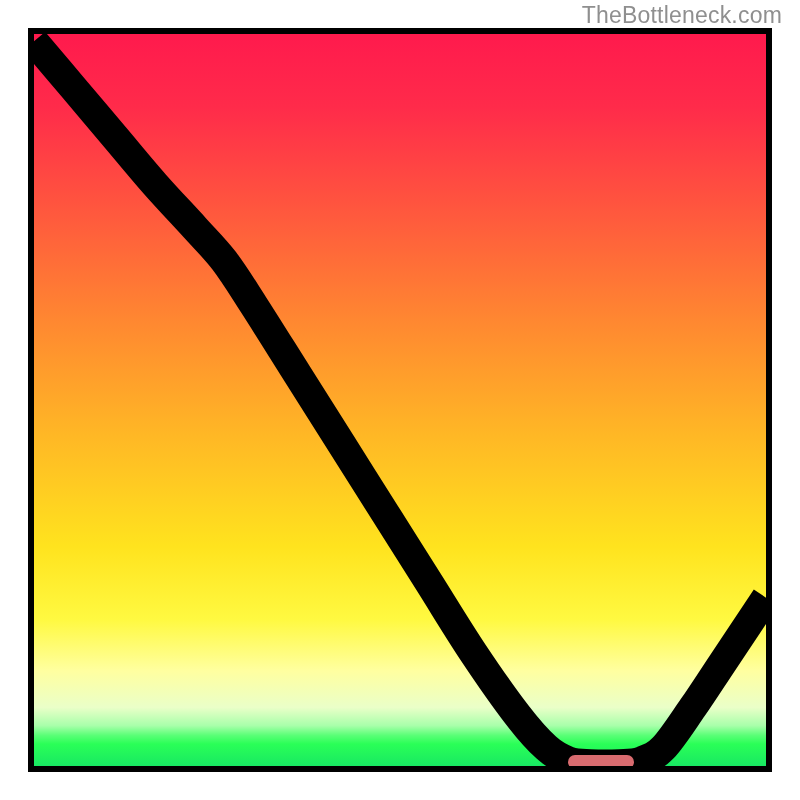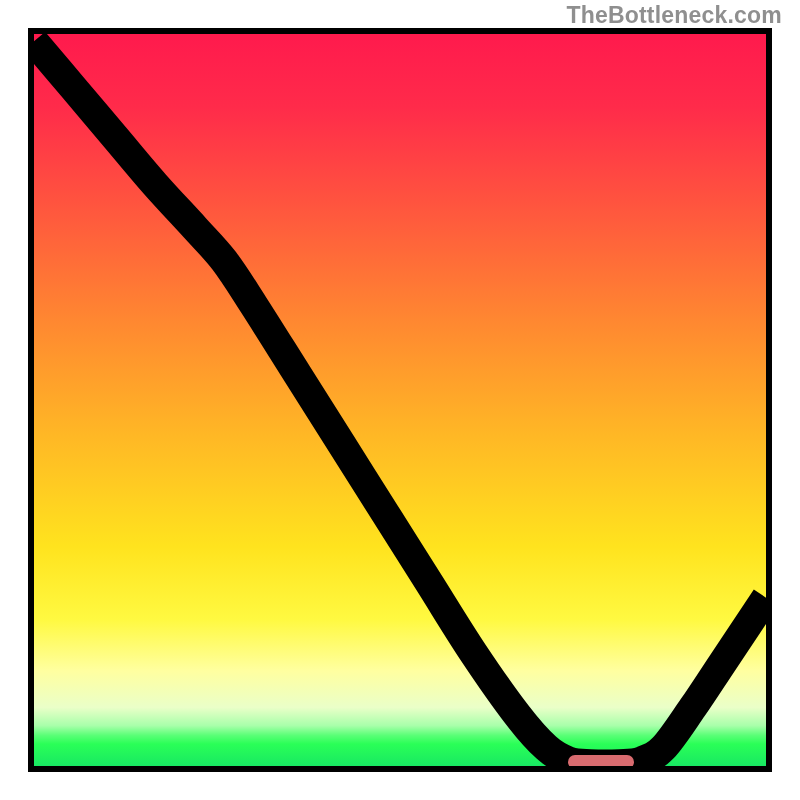--- a/index.html
+++ b/index.html
@@ -9,21 +9,21 @@
     height: 800px;
     background: #ffffff;
     font-family: Arial, Helvetica, sans-serif;
     position: relative;
   }
   .attribution {
     position: absolute;
     top: 2px;
     right: 18px;
     font-size: 23px;
-    font-weight: bold;
+    font-weight: normal;
     color: #8f8f8f;
     letter-spacing: 0.2px;
   }
   .frame {
     position: absolute;
     top: 28px;
     left: 28px;
     width: 744px;
     height: 744px;
     border: 6px solid #000;

